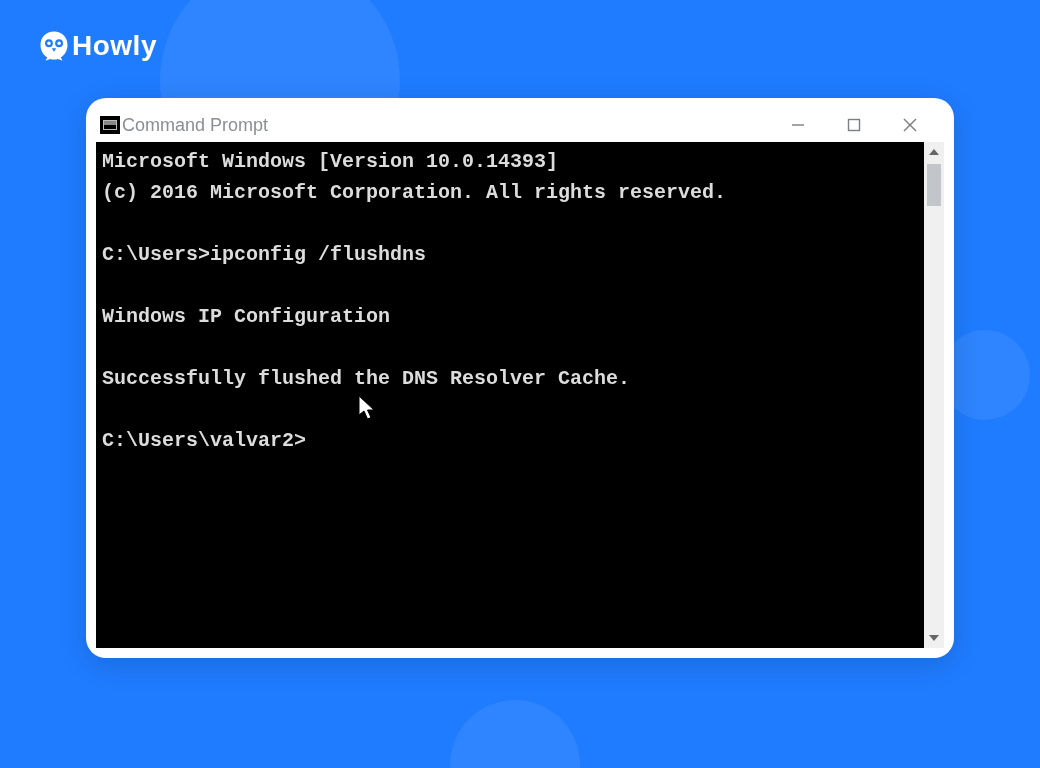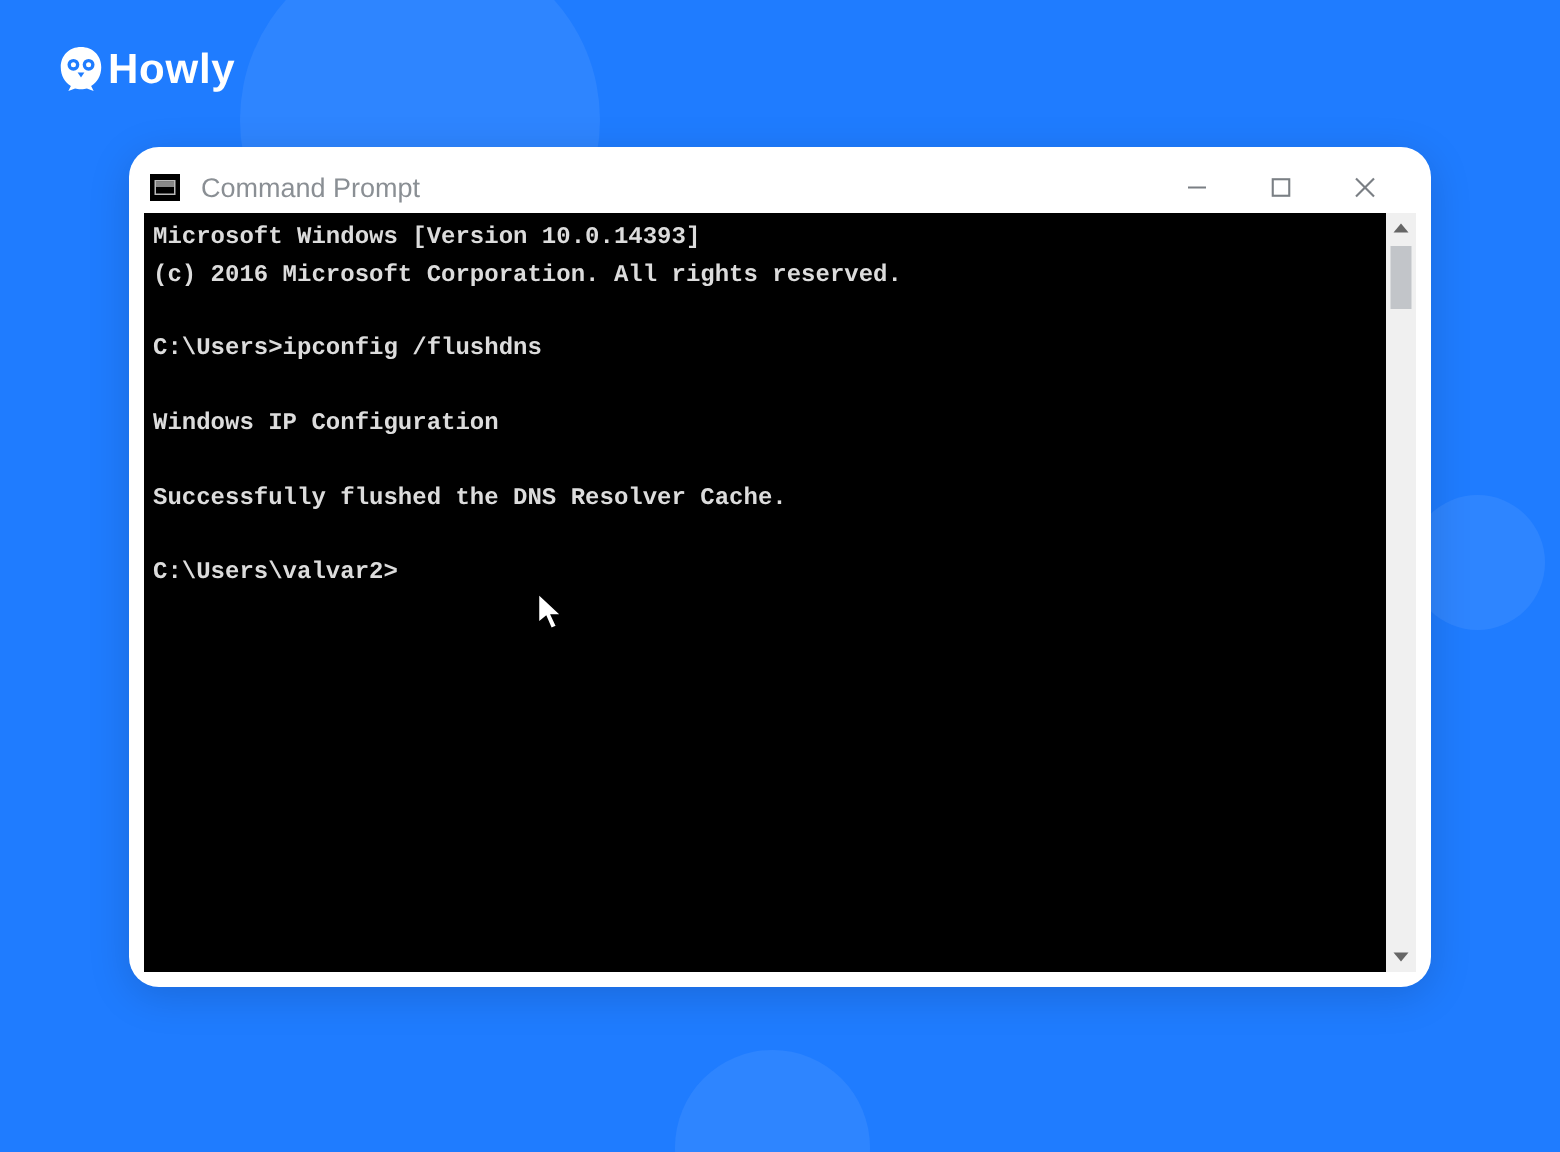--- a/index.html
+++ b/index.html
@@ -46,21 +46,21 @@
     box-shadow: 0 6px 28px rgba(0,0,0,0.15);
     padding: 10px;
     display: flex; flex-direction: column;
   }
 
   
   .titlebar {
     display: flex; align-items: center;
     height: 34px;
     padding: 0 6px 0 4px;
-    gap: 14px;
+    gap: 2px;
   }
   .app-icon {
     width: 20px; height: 18px;
     background: #000;
     display: flex; align-items: center; justify-content: center;
   }
   .app-icon::after {
     content: "";
     width: 12px; height: 8px;
     border: 1px solid #bbb;
@@ -88,21 +88,21 @@
   .terminal-wrap {
     flex: 1;
     display: flex;
     overflow: hidden;
   }
   .terminal {
     flex: 1;
     background: #000;
     color: #dcdcdc;
     font-family: Consolas, "Courier New", monospace;
-    font-size: 16px;
+    font-size: 20px;
     line-height: 1.55;
     padding: 4px 6px;
     white-space: pre;
     overflow: hidden;
     font-weight: 600;
   }
   .scrollbar {
     width: 20px;
     background: #f0f0f0;
     position: relative;

